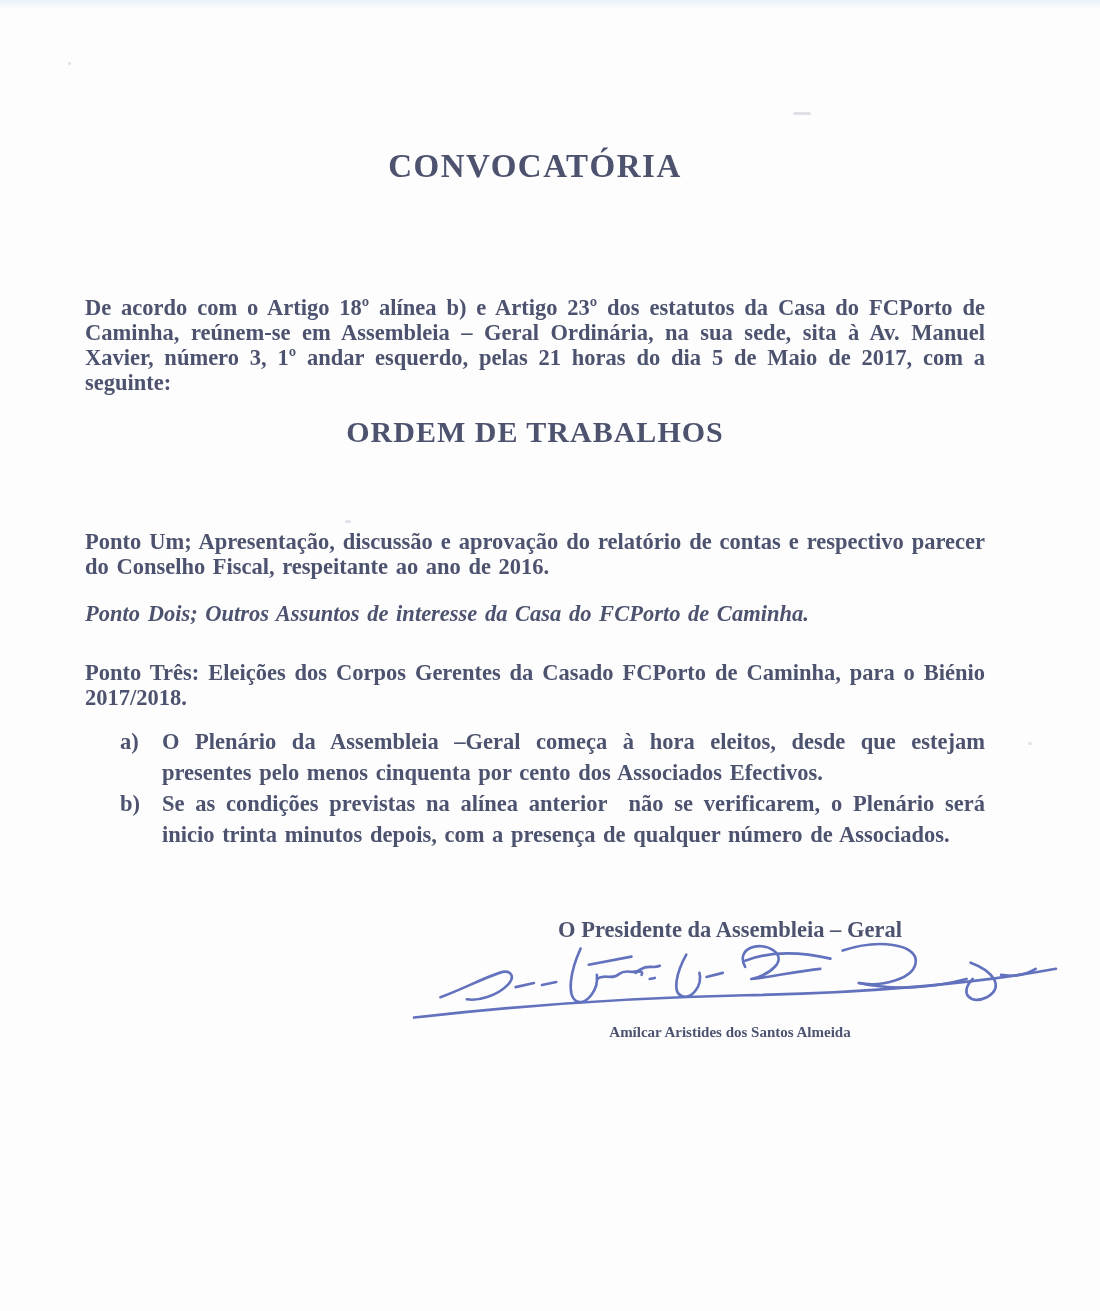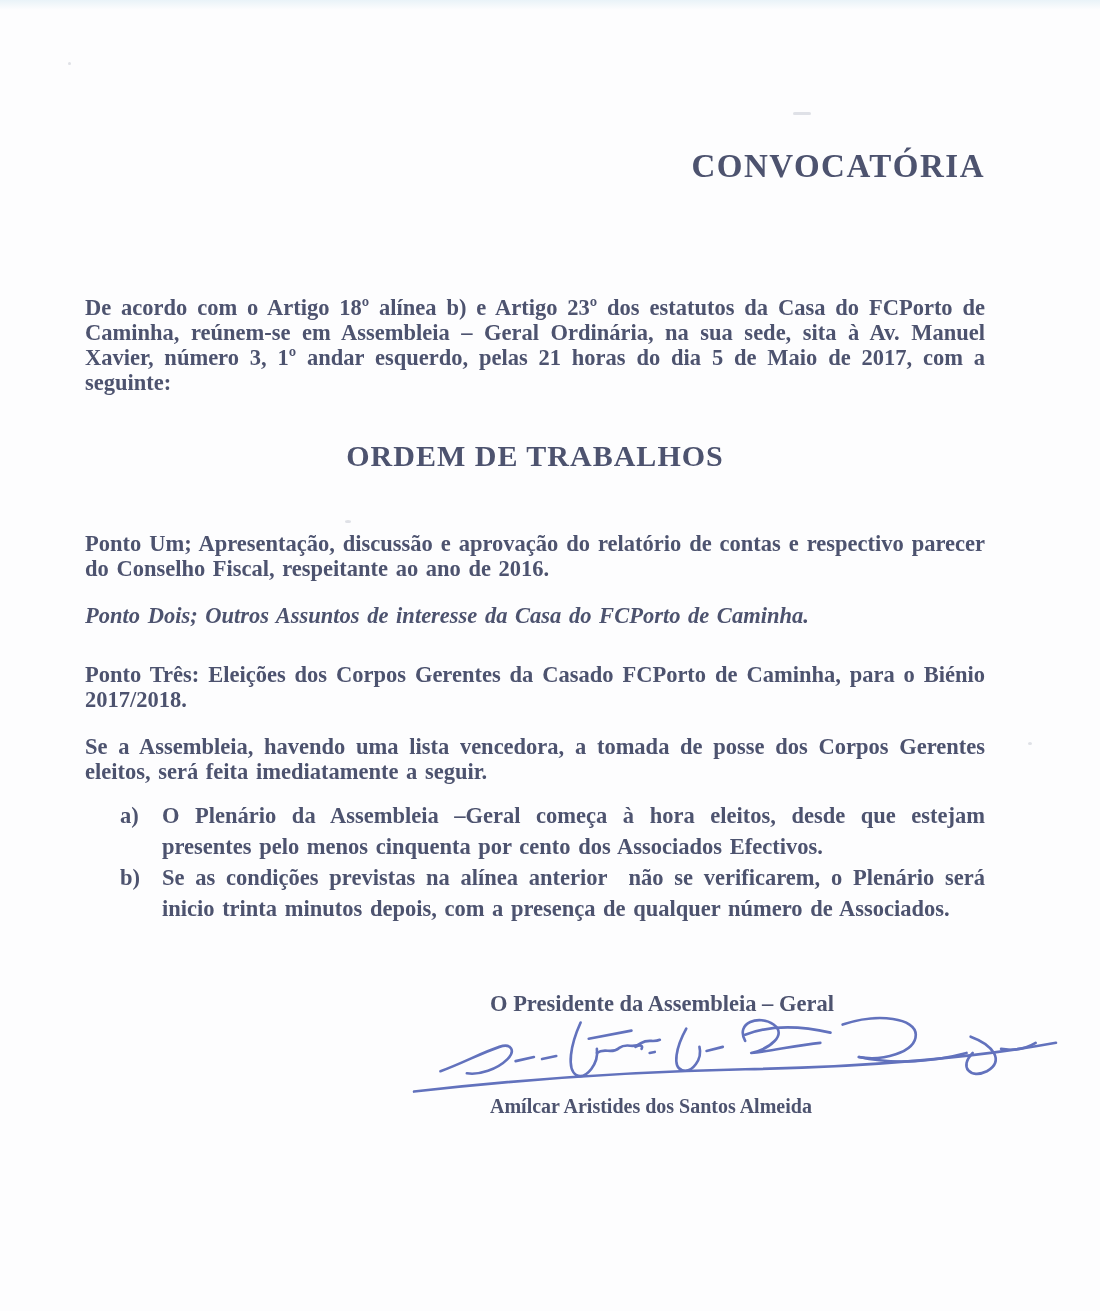--- a/index.html
+++ b/index.html
@@ -20,39 +20,39 @@
     padding:148px 115px 0 85px;
     overflow:hidden;
   }
   .scan-top-band{
     position:absolute;top:0;left:0;right:0;height:10px;
     background:linear-gradient(#e9f3f8,rgba(255,255,255,0));
   }
   .speck{position:absolute;background:#c7cbd4;border-radius:50%;opacity:.55;}
   .doc-title{
     margin:0;
-    text-align:right;
+    text-align:center;
     font-size:33px;
     letter-spacing:1.5px;
   }
   p{margin:0;}
   .body-text{
     font-size:22.5px;
     line-height:25px;
     text-align:justify;
     word-spacing:2px;
   }
   .intro{margin-top:110px;}
   .agenda-heading{
-    margin:44px 0 0 0;
+    margin:20px 0 0 0;
     text-align:center;
     font-size:30px;
     letter-spacing:1px;
   }
-  .agenda-item-1{margin-top:58px;}
+  .agenda-item-1{margin-top:80px;}
   .agenda-item-2{margin-top:22px;font-style:italic;}
   .agenda-item-3{margin-top:34px;}
   .note{margin-top:22px;}
   .conditions{
     list-style:none;
     margin:16px 0 0 0;
     padding:0 0 0 35px;
   }
   .conditions li{
     display:flex;
@@ -66,36 +66,37 @@
     flex:1;
     text-align:justify;
     word-spacing:2px;
     white-space:pre-wrap;
   }
   .dateline{margin-top:30px;}
   .sig-block{
     position:relative;
     margin:64px 0 0 405px;
     width:480px;
+    text-align:center;
   }
   .sig-role{
     font-size:22.5px;
     line-height:31px;
   }
   .sig-svg{
     position:absolute;
     left:-80px;
     top:24px;
     width:650px;
     height:86px;
     pointer-events:none;
   }
   .sig-name{
     margin-top:72px;
-    font-size:20px;
+    font-size:15px;
     line-height:31px;
   }
 </style>
 </head>
 <body>
 
 <div class="page">
   <div class="scan-top-band"></div>
   <div class="speck" style="left:793px;top:112px;width:18px;height:3px;border-radius:2px;"></div>
   <div class="speck" style="left:68px;top:62px;width:3px;height:3px;"></div>
@@ -105,21 +106,20 @@
   <h1 class="doc-title">CONVOCATÓRIA</h1>
 
   <p class="body-text intro">De acordo com o Artigo 18º alínea b) e Artigo 23º dos estatutos da Casa do FCPorto de Caminha, reúnem-se em Assembleia – Geral Ordinária, na sua sede, sita à Av. Manuel Xavier, número 3, 1º andar esquerdo, pelas 21 horas do dia 5 de Maio de 2017, com a seguinte:</p>
 
   <h2 class="agenda-heading">ORDEM DE TRABALHOS</h2>
 
   <p class="body-text agenda-item-1">Ponto Um; Apresentação, discussão e aprovação do relatório de contas e respectivo parecer do Conselho Fiscal, respeitante ao ano de 2016.</p>
   <p class="body-text agenda-item-2">Ponto Dois; Outros Assuntos de interesse da Casa do FCPorto de Caminha.</p>
   <p class="body-text agenda-item-3">Ponto Três: Eleições dos Corpos Gerentes da Casado FCPorto de Caminha, para o Biénio 2017/2018.</p>
 
-  <p class="body-text note">Se a Assembleia, havendo uma lista vencedora, a tomada de posse dos Corpos Gerentes eleitos, será feita imediatamente a seguir.</p>
 
   <ol class="conditions">
     <li>
       <span class="cond-label">a)</span>
       <span class="cond-text">O Plenário da Assembleia –Geral começa à hora eleitos, desde que estejam presentes pelo menos cinquenta por cento dos Associados Efectivos.</span>
     </li>
     <li>
       <span class="cond-label">b)</span>
       <span class="cond-text">Se as condições previstas na alínea anterior  não se verificarem, o Plenário será inicio trinta minutos depois, com a presença de qualquer número de Associados.</span>
     </li>

